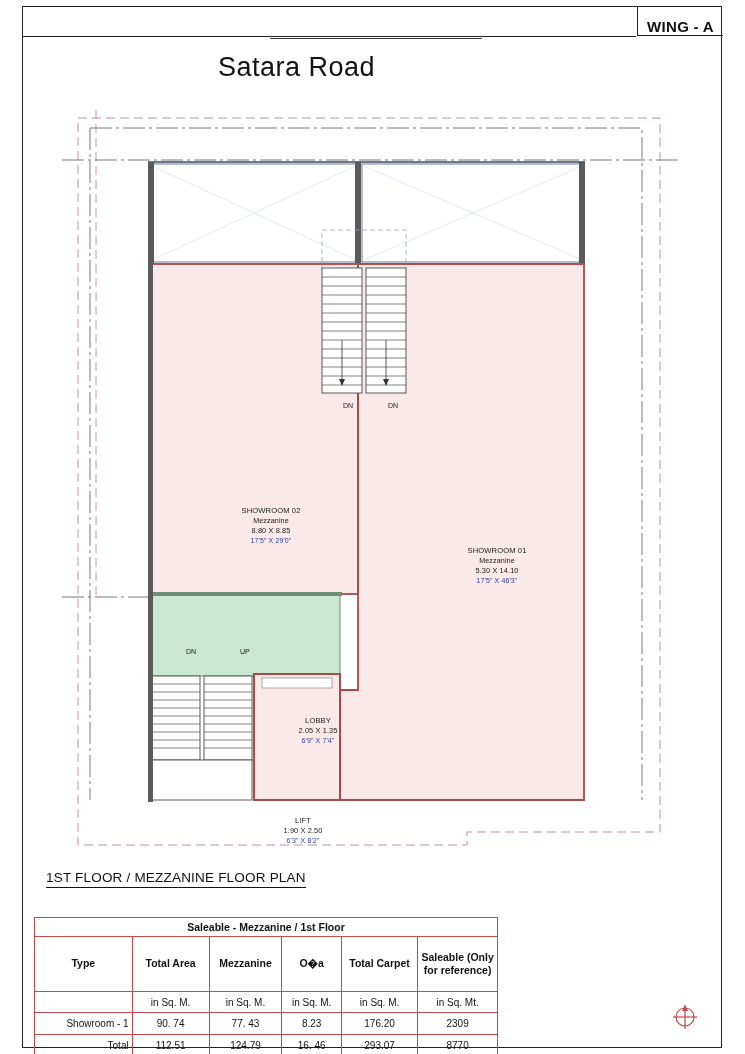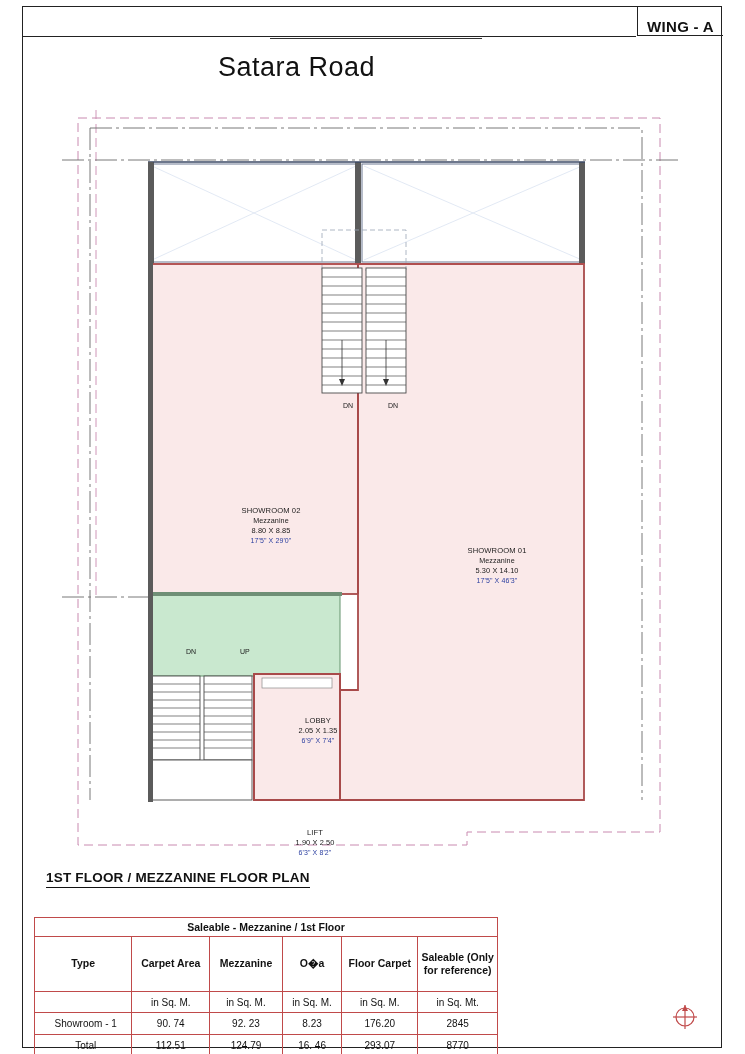--- a/index.html
+++ b/index.html
@@ -77,21 +77,21 @@
     position: absolute;
     left: 22px; top: 100px;
     width: 700px;
     height: 760px;
   }
   
   .plan-title {
     position: absolute;
     left: 46px; top: 870px;
     font-size: 13.5px;
-    font-weight: bold;
+    font-weight: normal;
     color: #111;
     letter-spacing: .2px;
     padding-bottom: 2px;
     border-bottom: 1.6px solid #111;
   }
   
   .table-wrap {
     position: absolute;
     left: 34px; top: 893px;
     width: 500px;
@@ -114,21 +114,21 @@
     font-weight: bold;
     padding: 3px 2px;
   }
   table.areas tr.head th {
     font-size: 10.5px;
     font-weight: bold;
     height: 50px;
     line-height: 1.25;
   }
   table.areas td.type-cell {
-    text-align: center;
+    text-align: right;
     padding-left: 8px;
   }
   table.areas tr.units td {
     font-size: 10px;
     height: 16px;
   }
   table.areas tr.data td {
     height: 17px;
   }
   .col-type  { width: 112px; }
@@ -314,21 +314,21 @@
     <div class="dim">5.30 X 14.10</div>
     <div class="ft">17'5" X 46'3"</div>
   </div>
 
   <div class="lbl" style="left:263px; top:716px; width:110px;">
     <div class="nm">LOBBY</div>
     <div class="dim">2.05 X 1.35</div>
     <div class="ft">6'9" X 7'4"</div>
   </div>
 
-  <div class="lbl" style="left:260px; top:816px; width:110px;margin-top:12px;">
+  <div class="lbl" style="left:248px; top:816px; width:110px;">
     <div class="nm">LIFT</div>
     <div class="dim">1.90 X 2.50</div>
     <div class="ft">6'3" X 8'2"</div>
   </div>
 
   <div class="dn-lbl" style="left:343px; top:402px;">DN</div>
   <div class="dn-lbl" style="left:388px; top:402px;">DN</div>
   <div class="dn-lbl" style="left:186px; top:648px;">DN</div>
   <div class="dn-lbl" style="left:240px; top:648px;">UP</div>
 
@@ -343,41 +343,41 @@
         <col class="col-oa">
           <col class="col-total">
           <col class="col-sale">
       </colgroup>
       <tbody>
           <tr class="band">
         <th colspan="6">Saleable - Mezzanine / 1st Floor</th>
       </tr>
       <tr class="head">
         <th>Type</th>
-        <th>Carpet Area</th>
+        <th>Total Area</th>
         <th>Mezzanine</th>
         <th>O�a</th>
-        <th>Floor Carpet</th>
+        <th>Total Carpet</th>
         <th>Saleable (Only for reference)</th>
       </tr>
       <tr class="units">
         <td></td>
         <td>in Sq. M.</td>
         <td>in Sq. M.</td>
         <td>in Sq. M.</td>
         <td>in Sq. M.</td>
         <td>in Sq. Mt.</td>
       </tr>
       <tr class="data">
         <td class="type-cell">Showroom - 1</td>
         <td>90. 74</td>
-        <td>92. 23</td>
+        <td>77. 43</td>
         <td>8.23</td>
         <td>176.20</td>
-        <td>2845</td>
+        <td>2309</td>
       </tr>
       <tr class="data">
         <td class="type-cell">Total</td>
         <td>112.51</td>
         <td>124.79</td>
         <td>16. 46</td>
         <td>293.07</td>
         <td>8770</td>
       </tr>
     </tbody>

